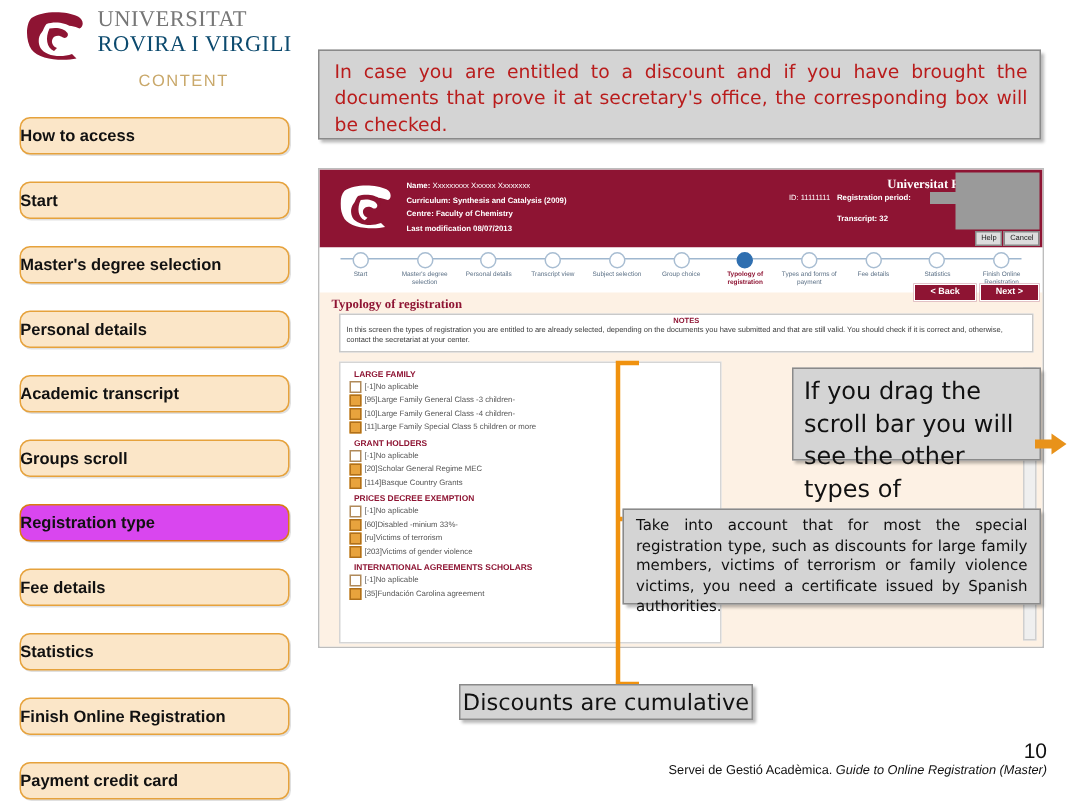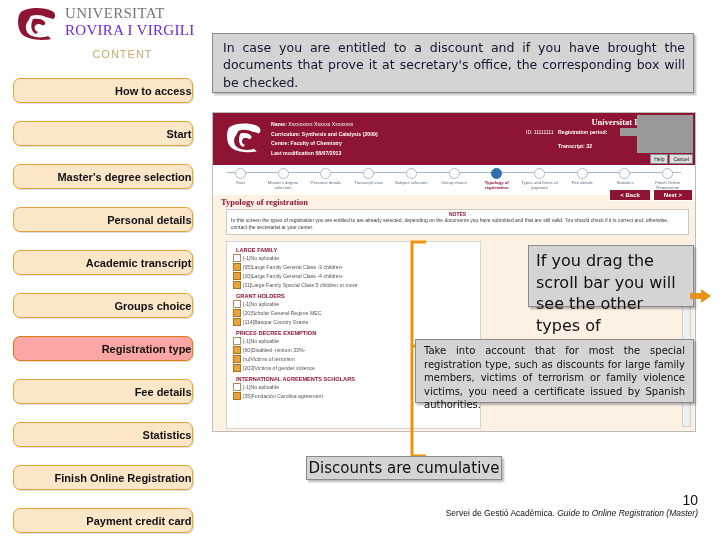--- a/index.html
+++ b/index.html
@@ -11,50 +11,50 @@
     position:relative;
   }
 
   
   #logo{position:absolute;left:18px;top:4px;width:180px;height:42px;}
   #logo .mark{
     position:absolute;left:0;top:2px;width:40px;height:34px;
   }
   #logo .words{position:absolute;left:47px;top:2px;color:#6b6b6b;line-height:1.0;}
   #logo .w1{font-family:"Liberation Serif",serif;font-size:15px;letter-spacing:.3px;color:#777;}
-  #logo .w2{font-family:"Liberation Serif",serif;font-size:15px;letter-spacing:.3px;color:#6d28d9;margin-top:2px;}
+  #logo .w2{font-family:"Liberation Serif",serif;font-size:15px;letter-spacing:.3px;color:#0c4a6e;margin-top:2px;}
 
   
   #sidebar{position:absolute;left:0;top:48px;width:205px;}
   #content-title{
     text-align:center;font-size:11px;color:#c9a86a;letter-spacing:1px;
     margin-bottom:5px;
     padding-left:40px;
   }
   .nav-btn{
     margin:18px auto 7px auto;width:180px;height:25px;
     border:1px solid #e6a23c;border-radius:7px;
     background:#fbe6c8;
-    display:flex;align-items:center;justify-content:flex-end;
+    display:flex;align-items:center;justify-content:flex-start;
     font-size:11px;font-weight:bold;color:#111;
     box-shadow:1px 1px 0 rgba(0,0,0,.12);
     box-sizing:border-box;
   }
-  .nav-btn.active{background:#fca5a5;border-color:#d97c12;}
+  .nav-btn.active{background:#d946ef;border-color:#d97c12;}
 
   
   #top-callout{
     position:absolute;left:212px;top:33px;width:482px;height:60px;
     background:#d4d4d4;border:1px solid #8a8a8a;
     box-shadow:2px 2px 2px rgba(0,0,0,.28);
     box-sizing:border-box;
     padding:5px 8px 0 10px;
   }
   #top-callout .txt{
-    font-size:12.5px;color:#0f172a;line-height:1.38;text-align:justify;
+    font-size:12.5px;color:#b91c1c;line-height:1.38;text-align:justify;
     font-family:"DejaVu Sans",sans-serif;
   }
 
   
   #shot{
     position:absolute;left:212px;top:112px;width:484px;height:320px;
     background:#fff;border:1px solid #bdbdbd;box-sizing:border-box;
     overflow:hidden;
   }
   #shot-header{
@@ -177,21 +177,21 @@
   <div class="nav-btn">
       <span>Master's degree selection</span>
     </div>
   <div class="nav-btn">
       <span>Personal details</span>
     </div>
   <div class="nav-btn">
       <span>Academic transcript</span>
     </div>
   <div class="nav-btn">
-      <span>Groups choice</span>
+      <span>Groups scroll</span>
     </div>
   <div class="nav-btn active">
       <span>Registration type</span>
     </div>
   <div class="nav-btn">
       <span>Fee details</span>
     </div>
   <div class="nav-btn">
       <span>Statistics</span>
     </div>

